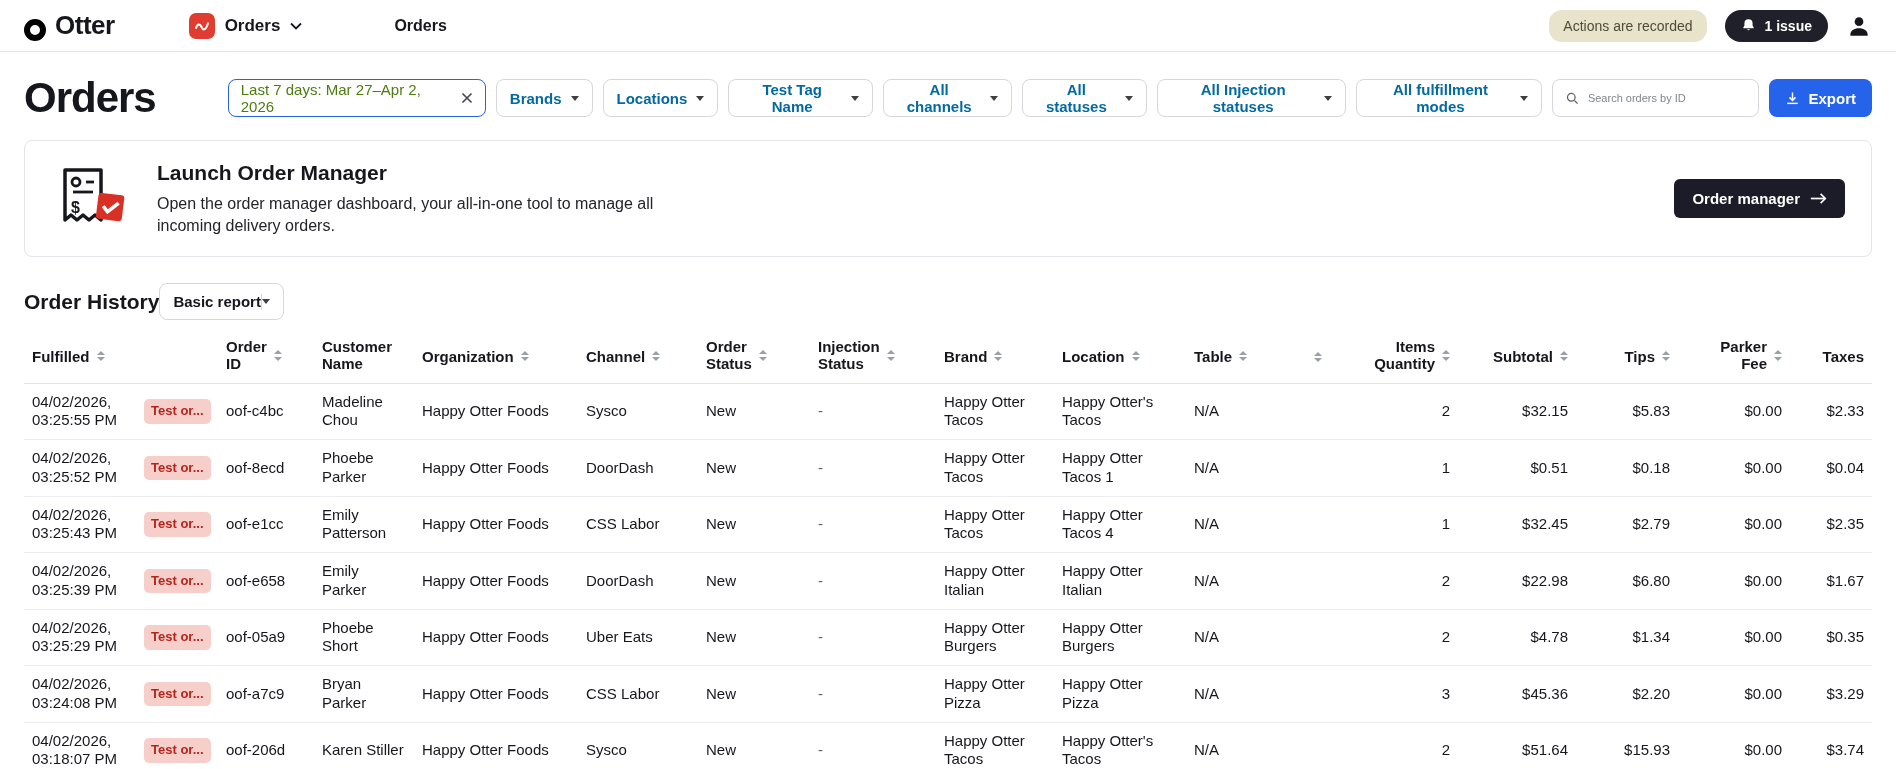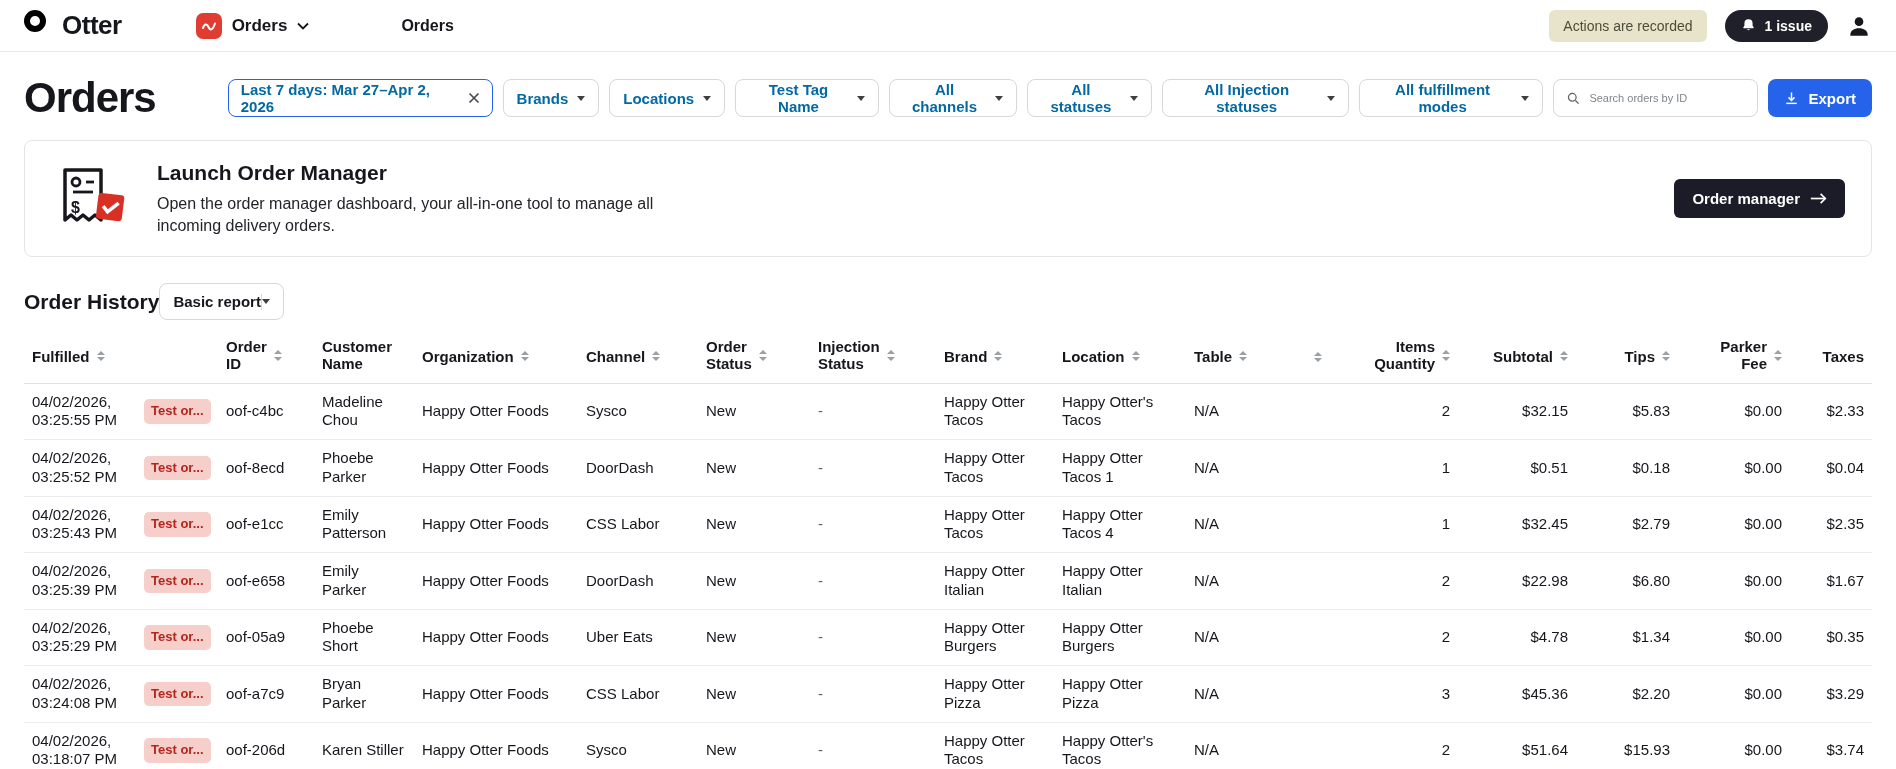--- a/index.html
+++ b/index.html
@@ -2,38 +2,38 @@
 <html><head>
 <meta charset="utf-8">
 <style>
   *{box-sizing:border-box;margin:0;padding:0}
   html,body{width:1896px;height:769px;overflow:hidden;background:#fff;color:#16161d;
     font-family:"Liberation Sans",sans-serif}
   button{font-family:inherit;background:none;border:none;cursor:pointer;color:inherit}
 
   
   .topbar{height:52px;display:flex;align-items:center;padding:0 24px;border-bottom:1px solid #e7e7ea}
-  .logo{display:flex;align-items:flex-start;gap:16px;cursor:pointer}
+  .logo{display:flex;align-items:flex-end;gap:9px;cursor:pointer}
   .logo-ring{width:22px;height:22px;border:6px solid #000;border-radius:50%}
   .logo-text{font-size:26px;font-weight:800;letter-spacing:-.5px}
   .app-switcher{display:flex;align-items:center;gap:10px;margin-left:74px;cursor:pointer}
   .app-icon{width:26px;height:26px;border-radius:7px;background:#e03d32;display:flex;align-items:center;justify-content:center}
   .app-label{font-size:17px;font-weight:700}
   .page-label{margin-left:92px;font-size:16px;font-weight:600;cursor:pointer}
   .topbar-right{margin-left:auto;display:flex;align-items:center;gap:18px}
-  .recorded-badge{background:#e8e4cb;color:#4c4c38;font-size:14px;padding:8px 14px;border-radius:6px}
+  .recorded-badge{background:#e8e4cb;color:#4c4c38;font-size:14px;padding:8px 14px;border-radius:13px}
   .issue-pill{background:#20202b;color:#fff;border-radius:999px;padding:8px 16px;display:flex;gap:9px;align-items:center;font-size:14px;font-weight:600;cursor:pointer}
   .avatar{display:flex;align-items:center;cursor:pointer}
 
   
   .page-header{display:flex;align-items:center;padding:22px 24px 4px}
   .page-title{font-size:42px;font-weight:800;letter-spacing:-1px}
   .filters{display:flex;align-items:center;gap:10px;margin-left:72px;flex:1}
   .chip,.dropdown{height:38px;border-radius:8px;font-size:15px;display:flex;align-items:center;background:#fff}
-  .chip{gap:12px;padding:0 12px;border:1.5px solid #2563eb;color:#0369a1;font-weight:700}
+  .chip{gap:12px;padding:0 12px;border:1.5px solid #2563eb;color:#4d7c0f;font-weight:400}
   .chip-close{display:flex;align-items:center;cursor:pointer}
   .dropdown{gap:9px;padding:0 13px;border:1px solid #d5d7db;font-weight:600;color:#0369a1}
   .caret{width:0;height:0;border-left:4.5px solid transparent;border-right:4.5px solid transparent;border-top:5.5px solid #3c4043}
   .search{margin-left:auto;height:38px;display:flex;align-items:center;gap:9px;border:1px solid #d5d7db;border-radius:8px;padding:0 12px;width:214px;background:#fff}
   .search input{border:0;outline:0;font-size:11px;width:100%;font-family:inherit;color:#1b1b22;background:transparent}
   .search input::placeholder{color:#80868b}
   .export{height:38px;display:flex;align-items:center;gap:9px;background:#2563eb;color:#fff;font-weight:700;font-size:15px;border-radius:8px;padding:0 16px}
 
   
   .banner{margin:14px 24px 0;border:1px solid #e4e5e9;border-radius:8px;padding:20px 26px;display:flex;align-items:center;gap:28px}

